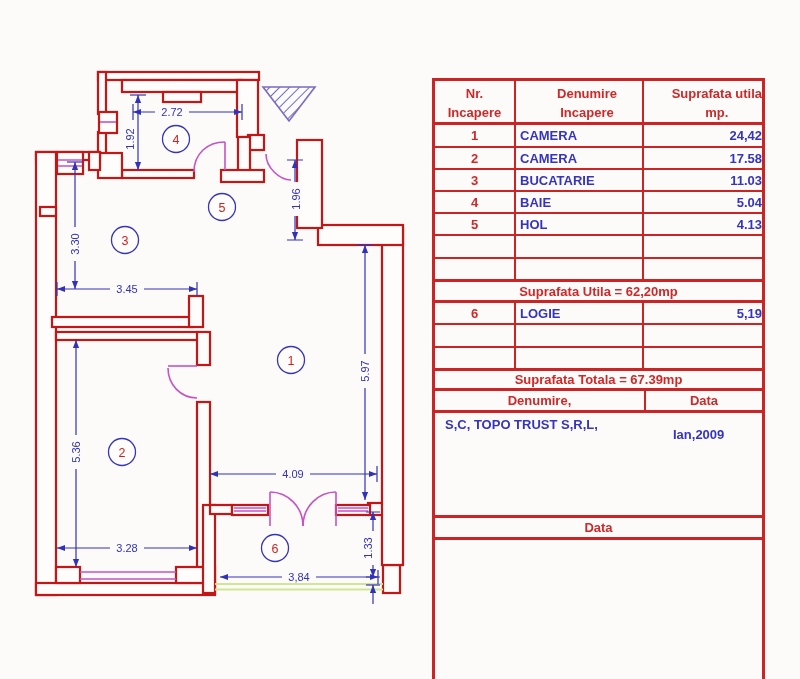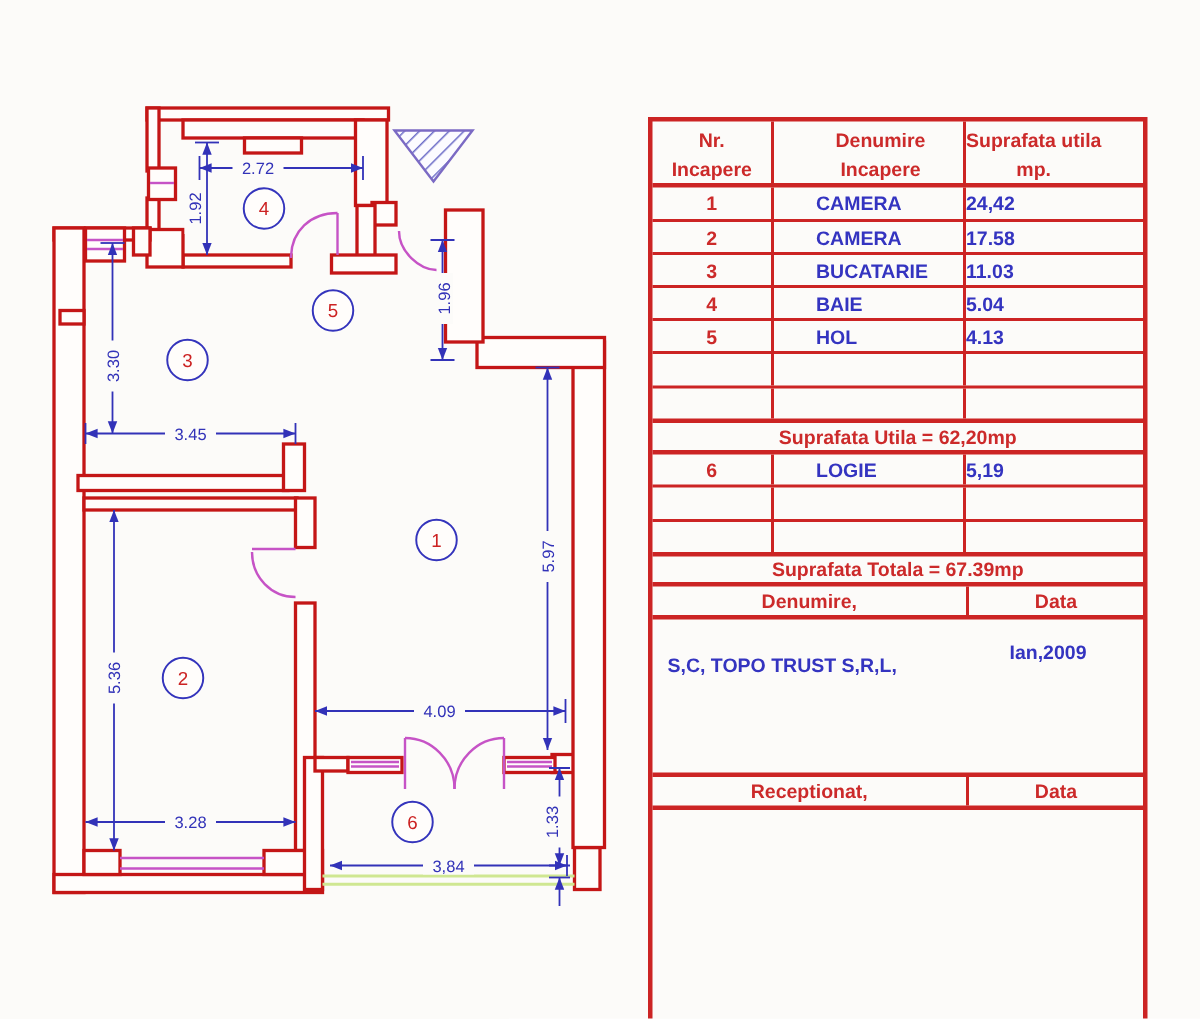--- a/index.html
+++ b/index.html
@@ -14,28 +14,28 @@
   .roomnum{font-size:12.5px;fill:#cc2222;font-family:"Liberation Sans","DejaVu Sans",sans-serif;}
 
   
   .tbl{position:absolute;left:432px;top:78px;width:333px;height:636px;
        border:3px solid var(--tb);box-sizing:border-box;background:var(--bg);
        font-size:13px;color:var(--blue);font-weight:bold;}
   .r{display:flex;border-bottom:2px solid var(--tb);box-sizing:border-box;align-items:center;}
   .r.noline{border-bottom:none;}
   .r.thick{border-bottom-width:3px;}
   .c1{width:81px;border-right:2px solid var(--tb);align-self:stretch;display:flex;align-items:center;justify-content:center;box-sizing:border-box;color:var(--red);}
-  .c2{width:128px;border-right:2px solid var(--tb);align-self:stretch;display:flex;align-items:center;padding-left:28px;box-sizing:border-box;color:var(--blue);}
-  .c3{flex:1;align-self:stretch;display:flex;align-items:center;justify-content:flex-start;color:var(--blue);}
+  .c2{width:128px;border-right:2px solid var(--tb);align-self:stretch;display:flex;align-items:center;padding-left:4px;box-sizing:border-box;color:var(--blue);}
+  .c3{flex:1;align-self:stretch;display:flex;align-items:center;justify-content:flex-end;color:var(--blue);}
   .ca{width:211px;border-right:2px solid var(--tb);align-self:stretch;display:flex;align-items:center;justify-content:center;box-sizing:border-box;color:var(--red);}
   .cb{flex:1;align-self:stretch;display:flex;align-items:center;justify-content:center;color:var(--red);}
   .band{flex:1;text-align:center;color:var(--red);}
   .hdr{color:var(--red);text-align:center;line-height:19px;padding-top:2px;}
   .bigcell{position:relative;display:block;}
-  .company{position:absolute;left:10px;top:22px;color:var(--blue);line-height:18px;}
+  .company{position:absolute;left:10px;top:3px;color:var(--blue);line-height:18px;}
   .dateval{position:absolute;left:238px;top:14px;color:var(--blue);}
 </style>
 </head>
 <body>
 
 <div id="stage">
 
   <svg id="plan-svg" width="800" height="679" viewBox="0 0 800 679">
     <defs>
       <pattern id="hatch" width="7" height="7" patternUnits="userSpaceOnUse" patternTransform="rotate(45)">
@@ -303,19 +303,18 @@
     </div>
 
     <div class="r bigcell thick" style="height:105px">
       <div class="company">
         <div>S,C, TOPO TRUST S,R,L,</div>
       </div>
       <div class="dateval">Ian,2009</div>
     </div>
 
     <div class="r thick" style="height:22px">
-      <div class="ca">Receptionat,</div>
       <div class="cb">Data</div>
     </div>
 
     <div class="r noline" style="flex:1"></div>
   </div>
 </div>
 
 </body></html>

